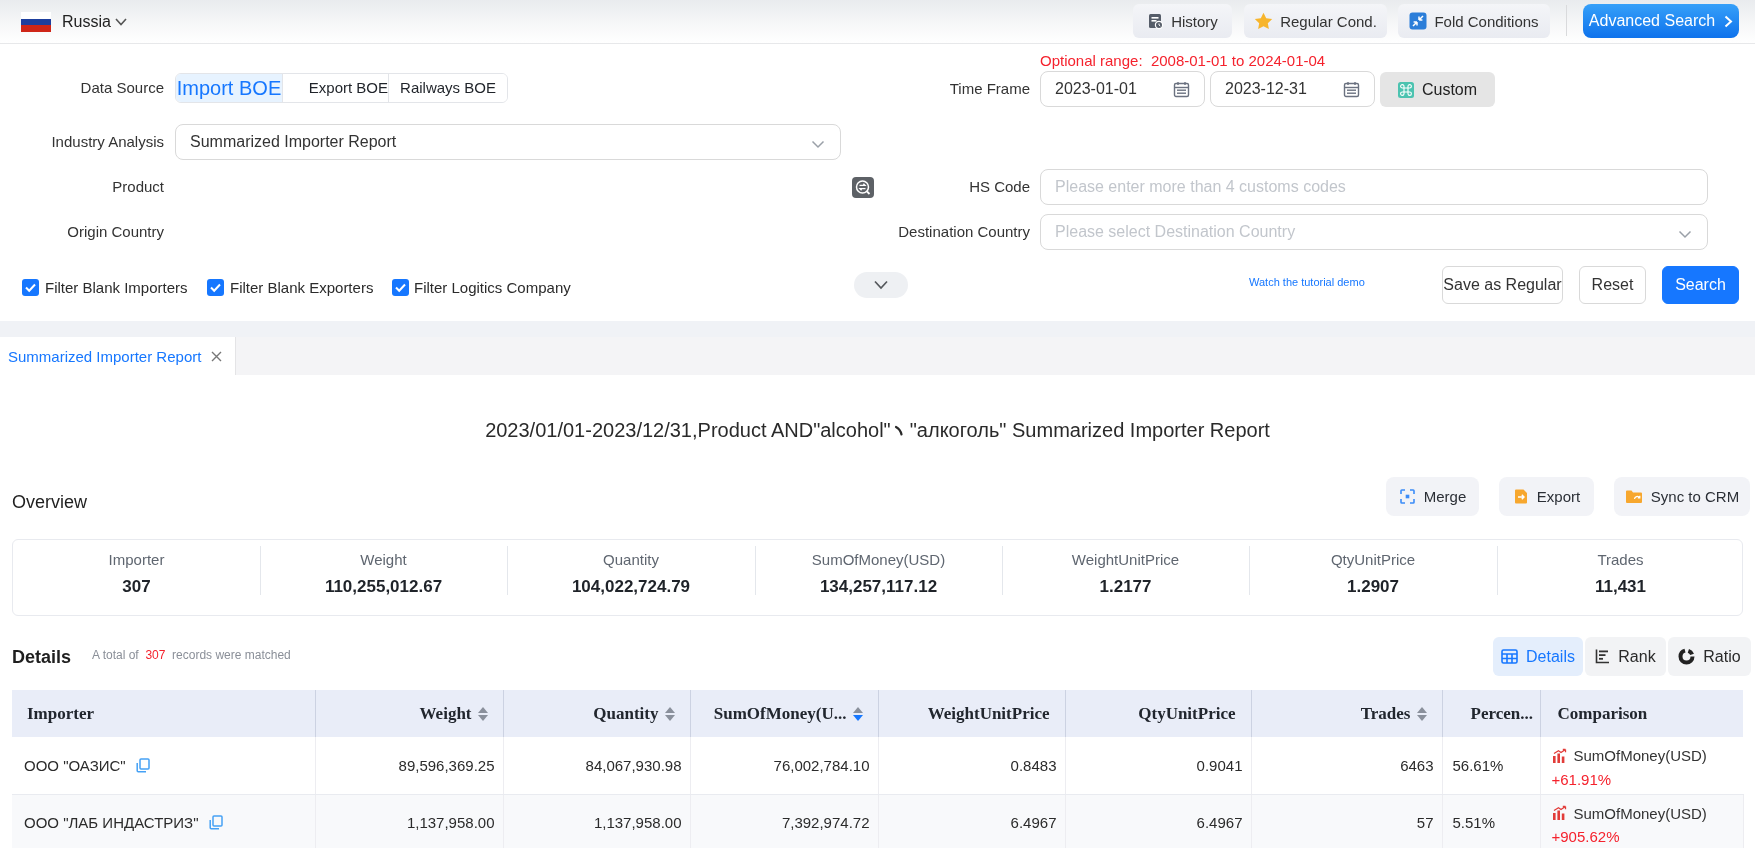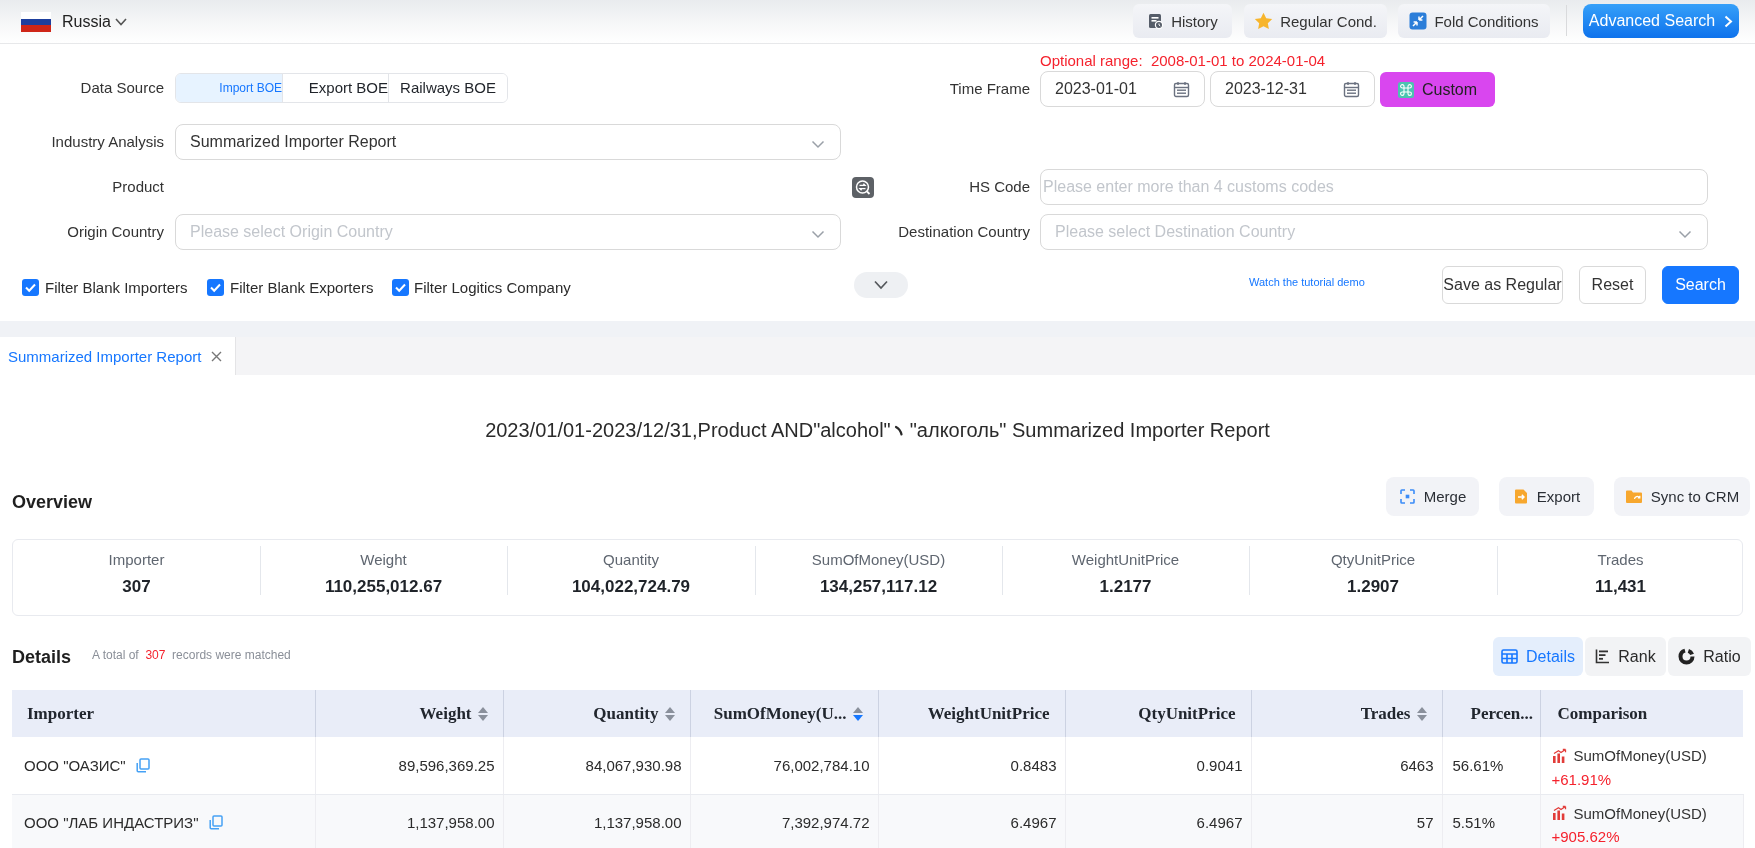--- a/index.html
+++ b/index.html
@@ -78,21 +78,21 @@
   <span>Advanced Search</span>
   <svg width="9" height="13" viewBox="0 0 9 13">
         <path d="M1.5 1.5 L7 6.5 L1.5 11.5" stroke="#fff" stroke-width="2" fill="none"></path>
       </svg>
 </div>
 
 <div class="abs" style="left:1040px;top:52px;font-size:15px;color:#f5222d">Optional range:&nbsp;&nbsp;2008-01-01 to 2024-01-04</div>
 
 <div class="flab" style="top:78px">Data Source</div>
 <div class="abs" style="left:175px;top:73px;height:30px;display:flex;border:1px solid #e3e5e9;border-radius:6px;overflow:hidden">
-  <div style="width:106px;background:#e7f3ff;color:#1677ff;font-size:12px;line-height:28px;text-align:right">Import BOE</div>
+  <div style="width:106px;background:#e7f3ff;color:#1677ff;font-size:20px;line-height:28px;text-align:center">Import BOE</div>
   <div style="width:107px;background:#fff;color:#1f2329;font-size:15px;line-height:28px;text-align:right;border-left:1px solid #e3e5e9;border-right:1px solid #e3e5e9">Export BOE</div>
   <div style="width:118px;background:#fff;color:#1f2329;font-size:15px;line-height:28px;text-align:center">Railways BOE</div>
 </div>
 <div class="rlab" style="top:79px">Time Frame</div>
 <div class="inp" style="left:1040px;top:71px;width:165px;padding-left:14px">2023-01-01
   <svg class="abs" style="right:14px;top:9px" width="17" height="17" viewBox="0 0 17 17">
         <rect x="1.5" y="2.5" width="14" height="13" rx="1.5" fill="none" stroke="#6b7280" stroke-width="1.4"></rect>
         <path d="M1.5 6.5 H15.5" stroke="#6b7280" stroke-width="1.4"></path>
         <path d="M5 1 V4 M12 1 V4" stroke="#6b7280" stroke-width="1.4"></path>
         <rect x="4" y="8.5" width="9" height="1.4" fill="#6b7280"></rect>
@@ -101,21 +101,21 @@
 </div>
 <div class="inp" style="left:1210px;top:71px;width:165px;padding-left:14px">2023-12-31
   <svg class="abs" style="right:14px;top:9px" width="17" height="17" viewBox="0 0 17 17">
         <rect x="1.5" y="2.5" width="14" height="13" rx="1.5" fill="none" stroke="#6b7280" stroke-width="1.4"></rect>
         <path d="M1.5 6.5 H15.5" stroke="#6b7280" stroke-width="1.4"></path>
         <path d="M5 1 V4 M12 1 V4" stroke="#6b7280" stroke-width="1.4"></path>
         <rect x="4" y="8.5" width="9" height="1.4" fill="#6b7280"></rect>
         <rect x="4" y="11.5" width="9" height="1.4" fill="#6b7280"></rect>
       </svg>
 </div>
-<div class="abs" style="left:1380px;top:72px;width:115px;height:35px;background:#d946ef;border-radius:6px;display:flex;align-items:center;justify-content:center;gap:8px;font-size:16px;color:#222">
+<div class="abs" style="left:1380px;top:72px;width:115px;height:35px;background:#e5e5e5;border-radius:6px;display:flex;align-items:center;justify-content:center;gap:8px;font-size:16px;color:#222">
   <svg width="16" height="16" viewBox="0 0 16 16">
         <rect width="16" height="16" rx="2.5" fill="#4cc3b0"></rect>
         <path d="M6 6 V4.4 A1.7 1.7 0 1 0 4.3 6 H6 M10 6 h1.7 A1.7 1.7 0 1 0 10 4.3 V6 M10 10 v1.7 A1.7 1.7 0 1 0 11.7 10 H10 M6 10 H4.3 A1.7 1.7 0 1 0 6 11.7 V10 M6 6 h4 v4 h-4 z" stroke="#fff" stroke-width="1.1" fill="none"></path>
       </svg>
   <span>Custom</span>
 </div>
 
 <div class="flab" style="top:132px">Industry Analysis</div>
 <div class="inp" style="left:175px;top:124px;width:666px;padding-left:14px">Summarized Importer Report
   <svg class="chev" width="14" height="9" viewBox="0 0 14 9">
@@ -124,27 +124,22 @@
 </div>
 <div class="flab" style="top:177px">Product</div>
 <div class="abs" style="left:852px;top:177px;width:22px;height:21px;background:#5d6166;border-radius:4px">
   <svg width="22" height="21" viewBox="0 0 22 21">
         <circle cx="10.5" cy="10" r="6" fill="none" stroke="#fff" stroke-width="1.5"></circle>
         <path d="M7.5 8.4 H13 L11.4 6.8 M13.5 11.6 H8 L9.6 13.2" stroke="#fff" stroke-width="1.3" fill="none"></path>
         <path d="M15 14.5 L17.5 17" stroke="#fff" stroke-width="1.8"></path>
       </svg>
 </div>
 <div class="rlab" style="top:177px">HS Code</div>
-<div class="inp ph" style="left:1040px;top:169px;width:668px;padding-left:2px">Please enter more than 4 customs codes</div>
+<div class="inp ph" style="left:1040px;top:169px;width:668px;padding-left:14px">Please enter more than 4 customs codes</div>
 <div class="flab" style="top:222px">Origin Country</div>
-<div class="inp" style="left:175px;top:214px;width:666px;padding-left:14px"><span class="ph">Please select Origin Country</span>
-  <svg class="chev" width="14" height="9" viewBox="0 0 14 9">
-        <path d="M1.5 1.5 L7 7 L12.5 1.5" stroke="#9aa0a8" stroke-width="1.5" fill="none"></path>
-      </svg>
-</div>
 <div class="rlab" style="top:222px">Destination Country</div>
 <div class="inp" style="left:1040px;top:214px;width:668px;padding-left:14px"><span class="ph">Please select Destination Country</span>
   <svg class="chev" width="14" height="9" viewBox="0 0 14 9">
         <path d="M1.5 1.5 L7 7 L12.5 1.5" stroke="#9aa0a8" stroke-width="1.5" fill="none"></path>
       </svg>
 </div>
 
 <div class="cbx" style="left:22px"><svg width="17" height="17" viewBox="0 0 17 17">
         <path d="M4 8.5 L7.2 11.7 L13 5.5" stroke="#fff" stroke-width="2" fill="none"></path>
       </svg></div>
@@ -173,21 +168,21 @@
   <span style="font-size:15px;color:#1677ff;margin-left:8px">Summarized Importer Report</span>
   <svg style="margin-left:9px" width="13" height="13" viewBox="0 0 13 13">
         <path d="M2 2 L11 11 M11 2 L2 11" stroke="#777" stroke-width="1.4"></path>
       </svg>
 </div>
 
 <div class="abs" style="left:0;top:419px;width:1755px;text-align:center;font-size:20px;color:#2a2a2a">2023/01/01-2023/12/31,Product AND"alcohol"<svg width="19" height="18" viewBox="0 0 19 18" style="vertical-align:-3px">
         <path d="M5 5 Q9.5 7.5 10.5 12.5" stroke="#2a2a2a" stroke-width="2.2" fill="none" stroke-linecap="round"></path>
       </svg>"алкоголь" Summarized Importer Report</div>
 
-<div class="abs" style="left:12px;top:492px;font-size:18px;font-weight:bold;color:#1f1f1f">Overview</div>
+<div class="abs" style="left:12px;top:492px;font-size:18px;font-weight:normal;color:#1f1f1f">Overview</div>
 <div class="gbtn" style="left:1386px;top:477px;width:93px">
   <svg width="17" height="17" viewBox="0 0 17 17">
         <path d="M2 6 V2.8 a0.8 0.8 0 0 1 0.8 -0.8 H6 M11 2 h3.2 a0.8 0.8 0 0 1 0.8 0.8 V6 M15 11 v3.2 a0.8 0.8 0 0 1 -0.8 0.8 H11 M6 15 H2.8 a0.8 0.8 0 0 1 -0.8 -0.8 V11" stroke="#3b8cf8" stroke-width="1.6" fill="none"></path>
         <rect x="6.7" y="6.7" width="3.6" height="3.6" fill="#3b8cf8"></rect>
       </svg>
   <span>Merge</span>
 </div>
 <div class="gbtn" style="left:1499px;top:477px;width:95px">
   <svg width="16" height="17" viewBox="0 0 16 17">
         <path d="M2 2.5 a1 1 0 0 1 1 -1 h7.5 l3.5 3.5 v9.5 a1 1 0 0 1 -1 1 H3 a1 1 0 0 1 -1 -1 Z" fill="#f7a72e"></path>

